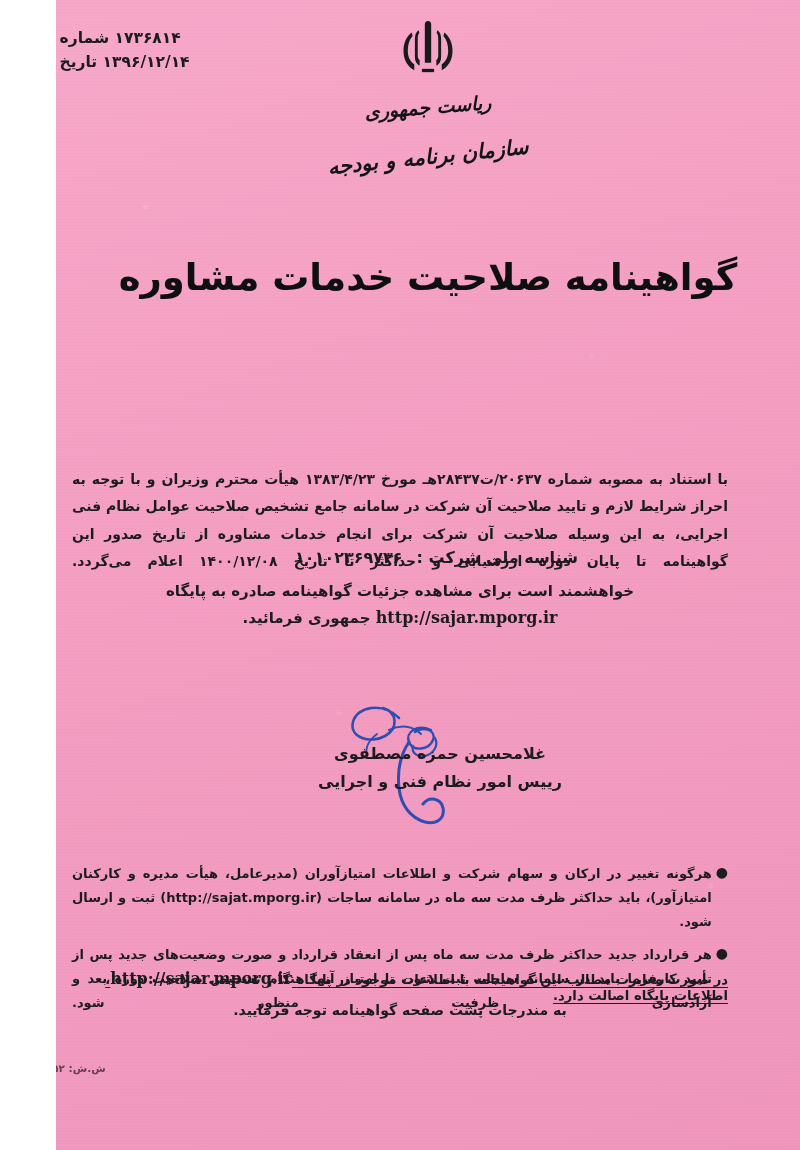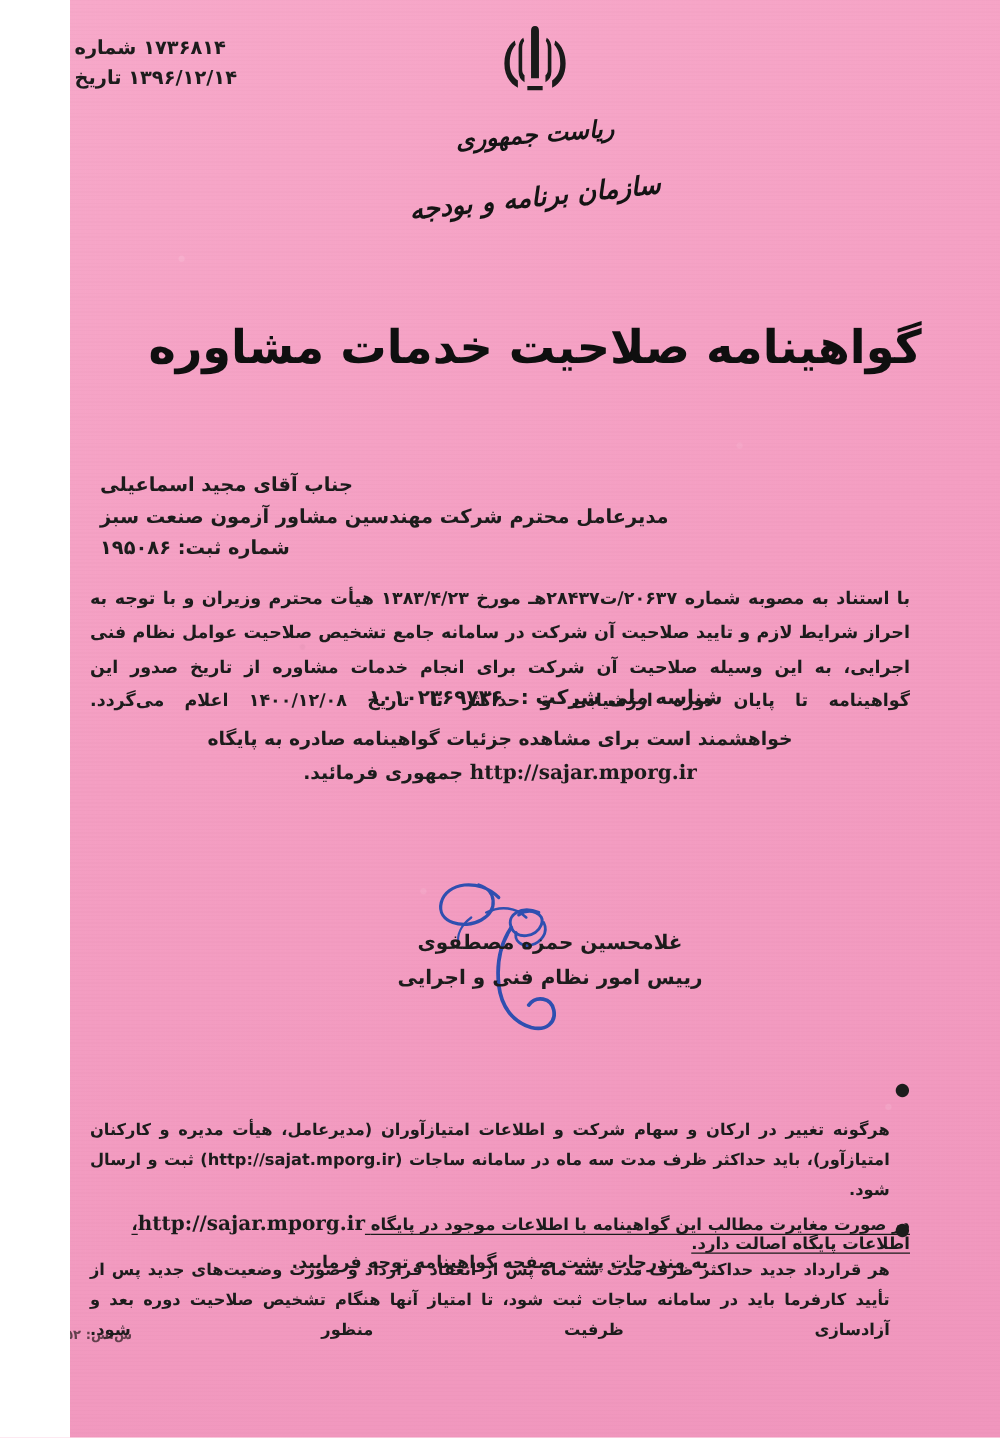--- a/index.html
+++ b/index.html
@@ -214,21 +214,20 @@
   }
   .note-bullet {
     font-size: 14px;
     line-height: 1.5;
     flex: 0 0 auto;
   }
   .note-text {
     flex: 1 1 auto;
     text-align: justify;
     text-align-last: justify;
-    margin-top: 31px;
   }
 
   #discrepancy-notice {
     top: 952px;
     right: 72px;
     width: 656px;
     font-size: 13.2px;
     font-weight: 700;
     text-decoration: underline;
     text-underline-offset: 3px;
@@ -295,28 +294,20 @@
     </svg>
   </div>
 
   <div id="letterhead" class="abs">
     <span id="lh-presidency" class="lh-line">ریاست جمهوری</span>
     <span id="lh-org" class="lh-line">سازمان برنامه و بودجه</span>
   </div>
 
   <div id="doc-title" class="abs">گواهینامه صلاحیت خدمات مشاوره</div>
 
-  <div id="addressee" class="abs">
-    <div>جناب آقای مجید اسماعیلی</div>
-    <div>مدیرعامل محترم شرکت مهندسین مشاور آزمون صنعت سبز</div>
-    <div>
-      <span>شماره ثبت:</span>
-      <span>۱۹۵۰۸۶</span>
-    </div>
-  </div>
 
   <div id="body-paragraph" class="abs"><span>با استناد به مصوبه شماره ۲۰۶۳۷/ت۲۸۴۳۷هـ مورخ ۱۳۸۳/۴/۲۳ هیأت محترم وزیران و با توجه به احراز شرایط لازم و تایید صلاحیت آن شرکت در سامانه جامع تشخیص صلاحیت عوامل نظام فنی اجرایی، به این وسیله صلاحیت آن شرکت برای انجام خدمات مشاوره از تاریخ صدور این گواهینامه تا پایان دوره ارزشیابی و </span><span class="bold-seg">حداکثر تا تاریخ ۱۴۰۰/۱۲/۰۸ اعلام می‌گردد.</span></div>
 
   <div id="national-id" class="abs">
     <span>شناسه ملی شرکت :</span><span class="nid-value">۱۰۱۰۲۳۶۹۷۳۶</span>
   </div>
 
   <div id="portal-notice" class="abs">
     <span>خواهشمند است برای مشاهده جزئیات گواهینامه صادره به پایگاه</span>
     <br>

